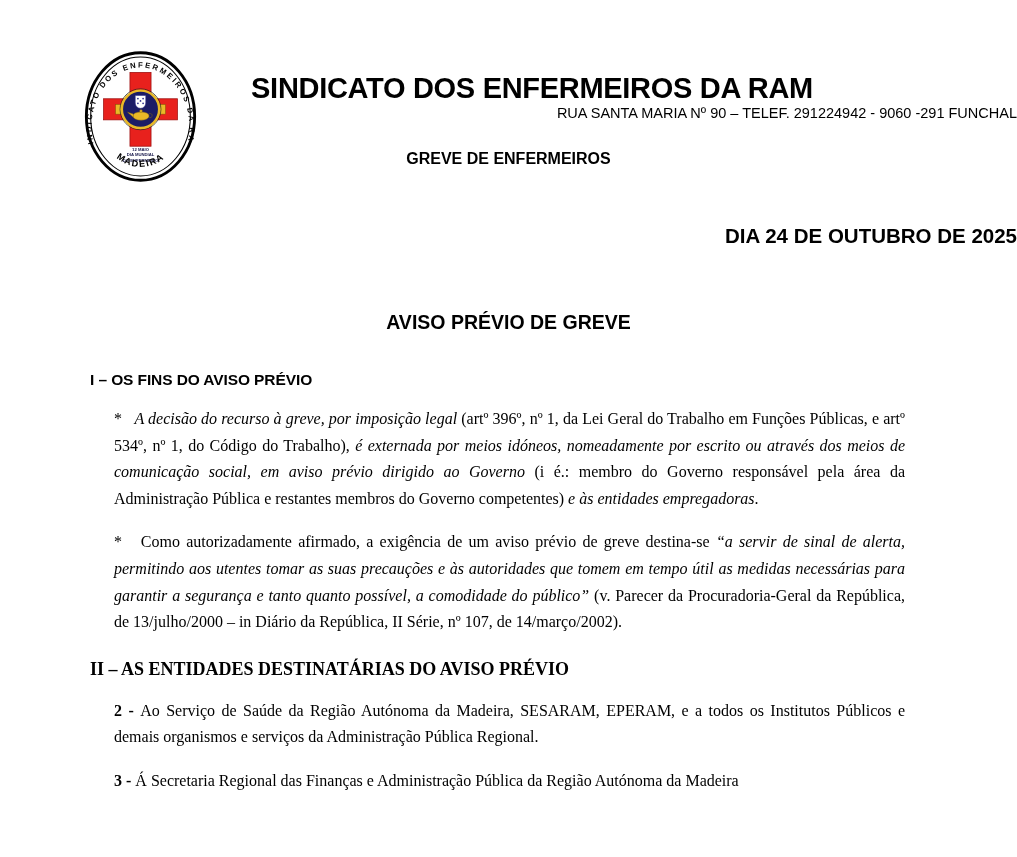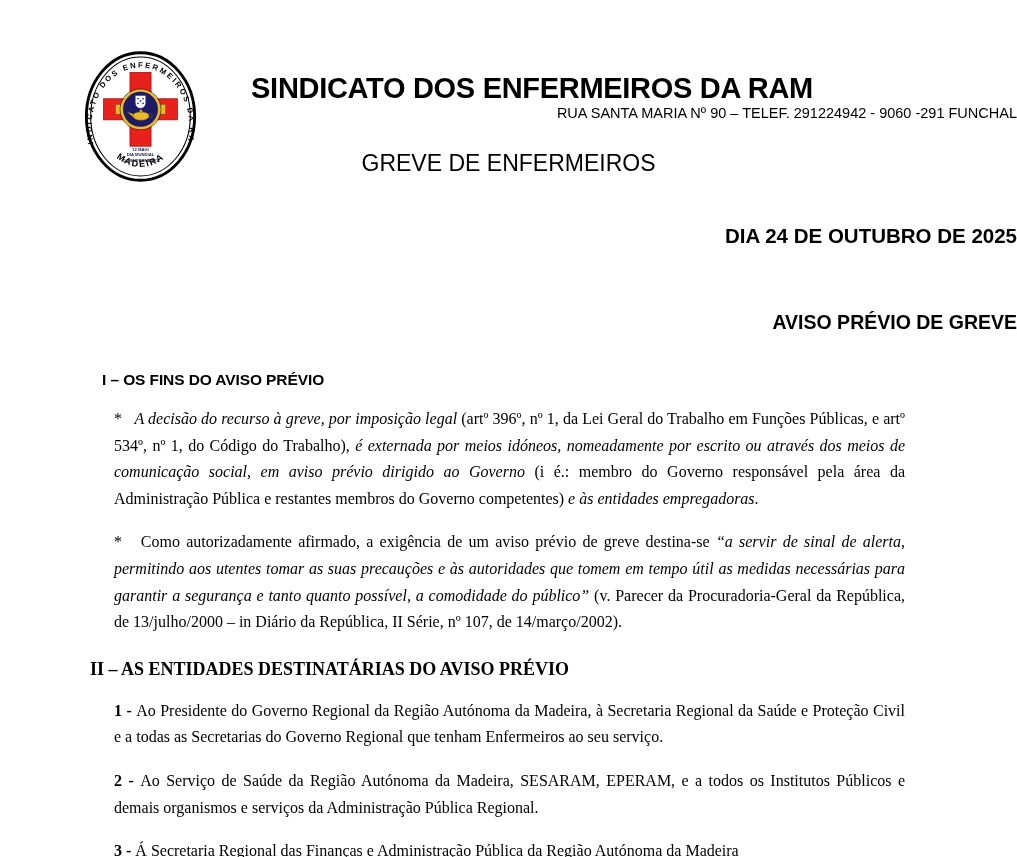--- a/index.html
+++ b/index.html
@@ -19,38 +19,38 @@
   }
   .org-address {
     position:absolute; top:105px; left:47px; right:0; text-align:right;
     font-family:"Liberation Sans","DejaVu Sans",sans-serif;
     font-size:14.5px; line-height:17px;
   }
 
   .doc-title {
     position:absolute; top:150px; left:0; right:0; text-align:center;
     font-family:"Liberation Sans","DejaVu Sans",sans-serif;
-    font-weight:normal; font-size:23px;
+    font-weight:bold; font-size:16px;
   }
   .date-block {
     position:absolute; top:220px; left:0; right:0; text-align:right;
     font-family:"Liberation Sans","DejaVu Sans",sans-serif;
     font-weight:bold; font-size:20.5px; line-height:31px;
   }
   .notice-title {
-    position:absolute; top:311px; left:0; right:0; text-align:right;
+    position:absolute; top:311px; left:0; right:0; text-align:center;
     font-family:"Liberation Sans","DejaVu Sans",sans-serif;
     font-weight:bold; font-size:19.5px;
   }
 
   
   .content { position:absolute; top:371px; left:90px; width:832px; }
 
   .s1-heading {
-    margin:0 0 9px 12px;
+    margin:0 0 9px 0;
     font-family:"Liberation Sans","DejaVu Sans",sans-serif;
     font-weight:bold; font-size:15.5px; line-height:18px; letter-spacing:-0.1px;
   }
   .s2-heading {
     margin:21px 0 9px 0;
     font-family:"Liberation Serif","DejaVu Serif",serif;
     font-weight:bold; font-size:18px; line-height:24px;
   }
   .body-block { margin-left:7px; }
   p.para {
@@ -131,19 +131,18 @@
     <h3 class="s1-heading">I – OS FINS DO AVISO PRÉVIO</h3>
 
     <div class="body-block">
       <p class="para"><span>*&nbsp;&nbsp; </span><span class="it">A decisão do recurso à greve, por imposição legal </span><span>(artº 396º, nº 1, da Lei Geral do Trabalho em Funções Públicas, e artº 534º, nº 1, do Código do Trabalho), </span><span class="it">é externada por meios idóneos, nomeadamente por escrito ou através dos meios de comunicação social, em aviso prévio dirigido ao Governo </span><span>(i é.: membro do Governo responsável pela área da Administração Pública e restantes membros do Governo competentes) </span><span class="it">e às entidades empregadoras</span><span>.</span></p>
       <p class="para"><span>*&nbsp;&nbsp; Como autorizadamente afirmado, a exigência de um aviso prévio de greve destina-se </span><span class="it">“a servir de sinal de alerta, permitindo aos utentes tomar as suas precauções e às autoridades que tomem em tempo útil as medidas necessárias para garantir a segurança e tanto quanto possível, a comodidade do público”</span><span> (v. Parecer da Procuradoria-Geral da República, de 13/julho/2000 – in Diário da República, II Série, nº 107, de 14/março/2002).</span></p>
     </div>
 
     <h3 class="s2-heading">II – AS ENTIDADES DESTINATÁRIAS DO AVISO PRÉVIO</h3>
 
     <div class="body-block">
-      <p class="para"><span class="bd">1 - </span><span>Ao Presidente do Governo Regional da Região Autónoma da Madeira, à Secretaria Regional da Saúde e Proteção Civil e a todas as Secretarias do Governo Regional que tenham Enfermeiros ao seu serviço.</span></p>
       <p class="para"><span class="bd">2 - </span><span>Ao Serviço de Saúde da Região Autónoma da Madeira, SESARAM, EPERAM, e a todos os Institutos Públicos e demais organismos e serviços da Administração Pública Regional.</span></p>
       <p class="para"><span class="bd">3 - </span><span>Á Secretaria Regional das Finanças e Administração Pública da Região Autónoma da Madeira</span></p>
     </div>
 
   </div>
 </div>
 
 </body></html>

